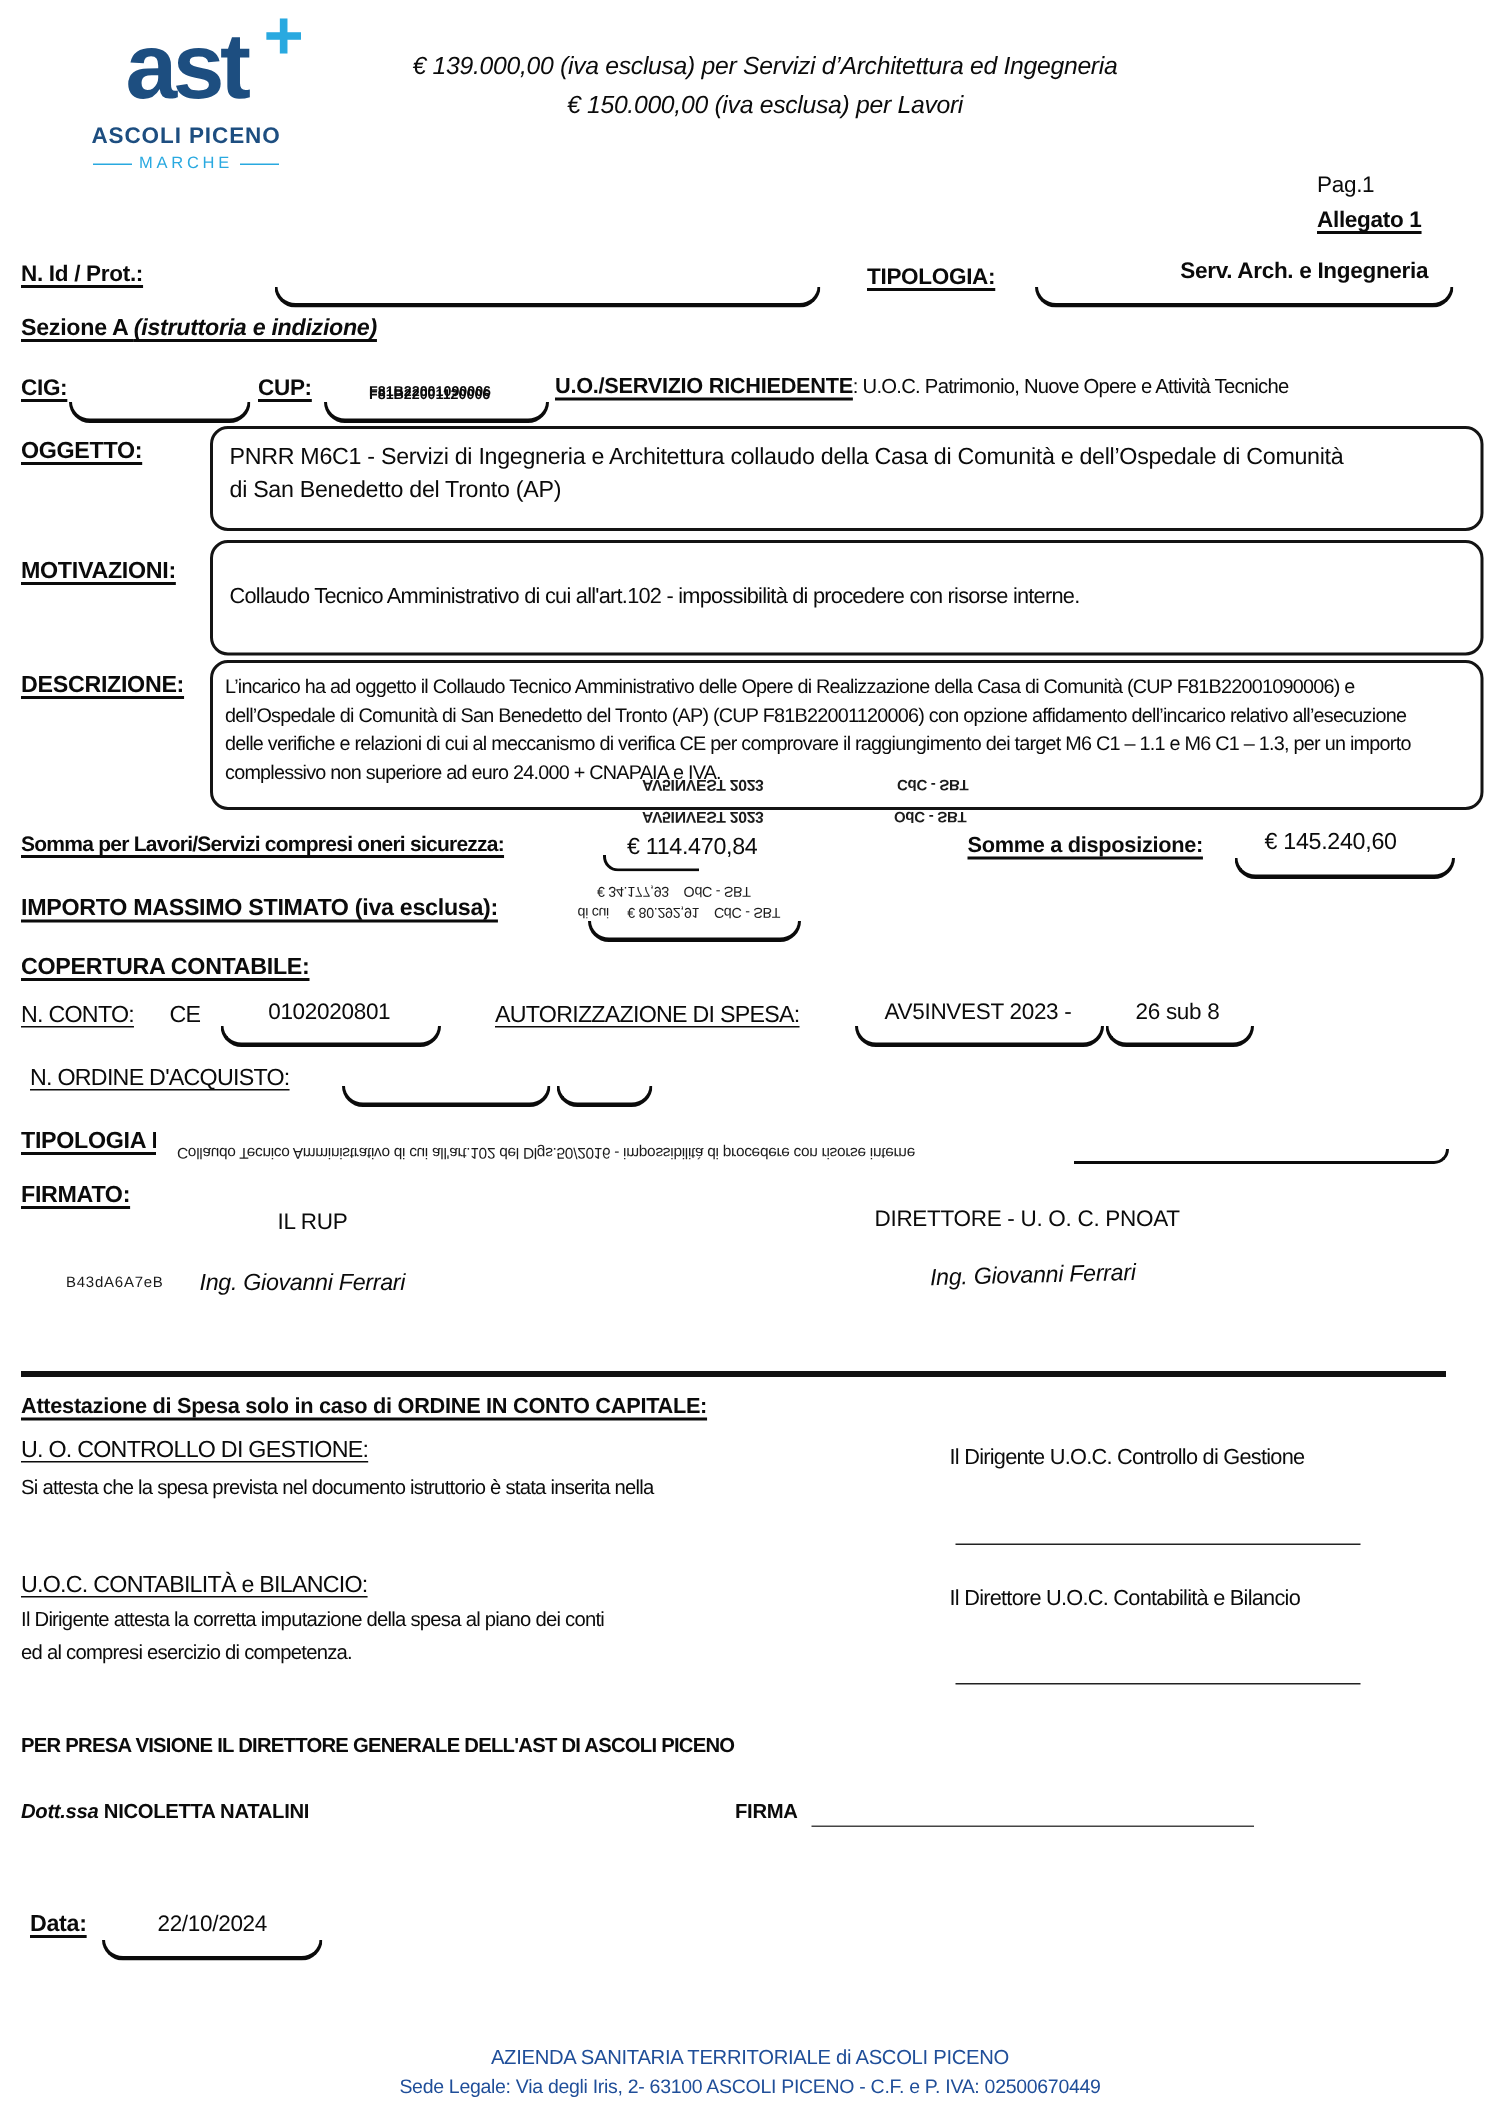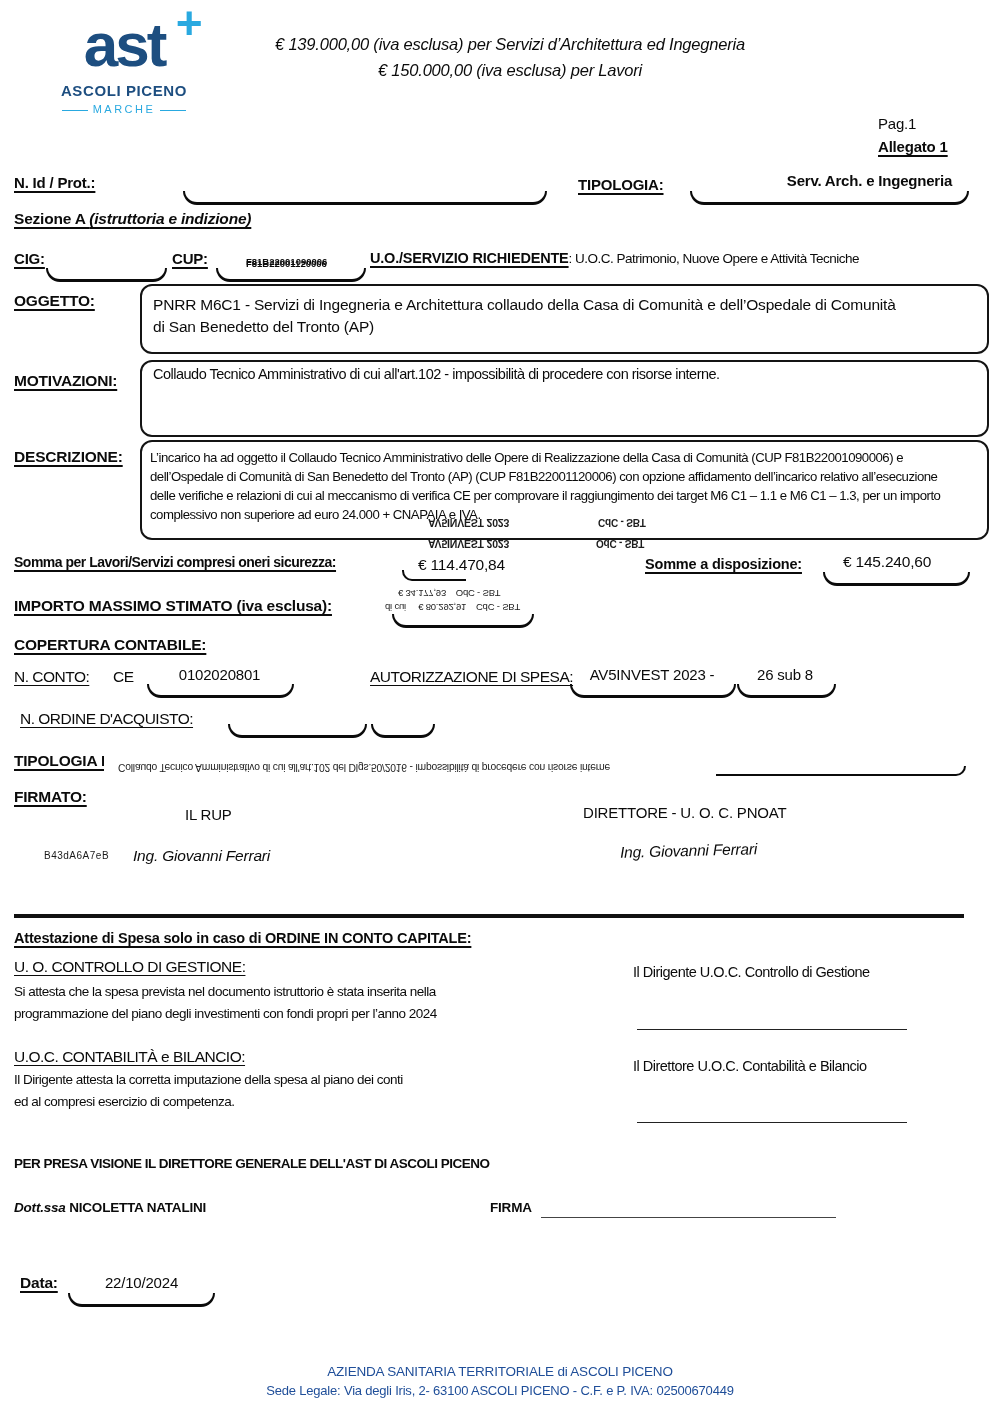--- a/index.html
+++ b/index.html
@@ -68,21 +68,21 @@
   <div class="abs" style="left:370px;top:250px;width:625px;font-size:13.5px;white-space:nowrap;">
     <span class="b u" style="font-size:14.5px;">U.O./SERVIZIO RICHIEDENTE</span><span class="narrow">: U.O.C. Patrimonio, Nuove Opere e Attività Tecniche</span>
   </div>
 
   <div class="abs b u" style="left:14px;top:292px;font-size:15.5px;">OGGETTO:</div>
   <div class="box" style="left:140px;top:284px;width:845px;height:66px;"></div>
   <div class="abs" style="left:153px;top:294px;width:750px;font-size:15.5px;line-height:22px;">PNRR M6C1 - Servizi di Ingegneria e Architettura collaudo della Casa di Comunità e dell’Ospedale di Comunità di San Benedetto del Tronto (AP)</div>
 
   <div class="abs b u" style="left:14px;top:372px;font-size:15.5px;">MOTIVAZIONI:</div>
   <div class="box" style="left:140px;top:360px;width:845px;height:73px;"></div>
-  <div class="abs narrow" style="left:153px;top:366px;width:810px;font-size:14.5px;">Collaudo Tecnico Amministrativo di cui all'art.102 - impossibilità di procedere con risorse interne.</div>
+  <div class="abs narrow" style="left:153px;top:390px;width:810px;font-size:14.5px;">Collaudo Tecnico Amministrativo di cui all'art.102 - impossibilità di procedere con risorse interne.</div>
 
   <div class="abs b u" style="left:14px;top:448px;font-size:15.5px;">DESCRIZIONE:</div>
   <div class="box" style="left:140px;top:440px;width:845px;height:96px;"></div>
   <div class="abs narrow" style="left:150px;top:448px;width:812px;font-size:13.2px;line-height:19px;">L’incarico ha ad oggetto il Collaudo Tecnico Amministrativo delle Opere di Realizzazione della Casa di Comunità (CUP F81B22001090006) e dell’Ospedale di Comunità di San Benedetto del Tronto (AP) (CUP F81B22001120006) con opzione affidamento dell’incarico relativo all’esecuzione delle verifiche e relazioni di cui al meccanismo di verifica CE per comprovare il raggiungimento dei target M6 C1 – 1.1 e M6 C1 – 1.3, per un importo complessivo non superiore ad euro 24.000 + CNAPAIA e IVA.</div>
 
   <div class="abs" style="left:428px;top:517px;font-size:10.5px;font-weight:bold;"><span class="flip">AV5INVEST 2023</span></div>
   <div class="abs" style="left:598px;top:517px;font-size:10px;font-weight:bold;"><span class="flip">CdC - SBT</span></div>
   <div class="abs" style="left:428px;top:538px;font-size:10.5px;font-weight:bold;"><span class="flip">AV5INVEST 2023</span></div>
   <div class="abs" style="left:596px;top:538px;font-size:10px;font-weight:bold;"><span class="flip">OdC - SBT</span></div>
 
@@ -96,21 +96,21 @@
   <div class="abs b u" style="left:14px;top:597px;font-size:15.5px;">IMPORTO MASSIMO STIMATO (iva esclusa):</div>
   <div class="abs" style="left:398px;top:588px;font-size:9.5px;"><span class="flip">€ 34.177,93    OdC - SBT</span></div>
   <div class="abs" style="left:385px;top:602px;font-size:9.5px;"><span class="flip">di cui     € 80.292,91    CdC - SBT</span></div>
   <div class="bracket" style="left:392px;top:614px;width:138px;"></div>
 
   <div class="abs b u" style="left:14px;top:636px;font-size:15.5px;">COPERTURA CONTABILE:</div>
   <div class="abs u1 narrow" style="left:14px;top:668px;font-size:15.5px;">N. CONTO:</div>
   <div class="abs narrow" style="left:113px;top:668px;font-size:15.5px;">CE</div>
   <div class="abs" style="left:148px;top:666px;width:143px;text-align:center;font-size:15px;">0102020801</div>
   <div class="bracket" style="left:147px;top:684px;width:143px;"></div>
-  <div class="abs u1 narrow" style="left:330px;top:668px;font-size:15.5px;margin-left:40px;">AUTORIZZAZIONE DI SPESA:</div>
+  <div class="abs u1 narrow" style="left:330px;top:668px;font-size:15.5px;">AUTORIZZAZIONE DI SPESA:</div>
   <div class="abs" style="left:572px;top:666px;width:160px;text-align:center;font-size:15px;">AV5INVEST 2023 -</div>
   <div class="bracket" style="left:570px;top:684px;width:162px;"></div>
   <div class="abs" style="left:737px;top:666px;width:96px;text-align:center;font-size:15px;">26 sub 8</div>
   <div class="bracket" style="left:737px;top:684px;width:95px;"></div>
   <div class="abs u1 narrow" style="left:20px;top:710px;font-size:15.5px;">N. ORDINE D'ACQUISTO:</div>
   <div class="bracket" style="left:228px;top:724px;width:135px;"></div>
   <div class="bracket" style="left:371px;top:724px;width:60px;"></div>
 
   <div class="abs b u" style="left:14px;top:752px;font-size:15.5px;">TIPOLOGIA D</div>
   <div class="abs" style="left:104px;top:752px;width:18px;height:22px;background:#fff;"></div>
@@ -123,21 +123,20 @@
   <div class="abs" style="left:44px;top:850px;font-size:10px;letter-spacing:0.5px;color:#1a1a1a;">B43dA6A7eB</div>
   <div class="abs i" style="left:133px;top:847px;font-size:15.5px;">Ing. Giovanni Ferrari</div>
   <div class="abs i" style="left:620px;top:842px;font-size:15.5px;transform:rotate(-1.5deg);">Ing. Giovanni Ferrari</div>
 
   <div class="thickline" style="left:14px;top:914px;width:950px;height:4px;"></div>
 
   <div class="abs b u" style="left:14px;top:930px;font-size:14.5px;">Attestazione di Spesa solo in caso di ORDINE IN CONTO CAPITALE:</div>
   <div class="abs u1 narrow" style="left:14px;top:958px;font-size:15.5px;">U. O. CONTROLLO DI GESTIONE:</div>
   <div class="abs narrow" style="left:633px;top:964px;font-size:14.5px;">Il Dirigente U.O.C. Controllo di Gestione</div>
   <div class="abs narrow" style="left:14px;top:984px;font-size:13.5px;">Si attesta che la spesa prevista nel documento istruttorio è stata inserita nella</div>
-  <div class="abs narrow" style="left:14px;top:1006px;font-size:13.5px;">programmazione del piano degli investimenti con fondi propri per l’anno 2024</div>
   <div class="sigline" style="left:637px;top:1029px;width:270px;"></div>
 
   <div class="abs u1 narrow" style="left:14px;top:1048px;font-size:15.5px;">U.O.C. CONTABILITÀ e BILANCIO:</div>
   <div class="abs narrow" style="left:633px;top:1058px;font-size:14.5px;">Il Direttore U.O.C. Contabilità e Bilancio</div>
   <div class="abs narrow" style="left:14px;top:1072px;font-size:13.5px;">Il Dirigente attesta la corretta imputazione della spesa al piano dei conti</div>
   <div class="abs narrow" style="left:14px;top:1094px;font-size:13.5px;">ed al compresi esercizio di competenza.</div>
   <div class="sigline" style="left:637px;top:1122px;width:270px;"></div>
 
   <div class="abs b narrow" style="left:14px;top:1156px;font-size:13.5px;">PER PRESA VISIONE IL  DIRETTORE GENERALE DELL'AST DI ASCOLI PICENO</div>
   <div class="abs" style="left:14px;top:1200px;font-size:13.5px;">

